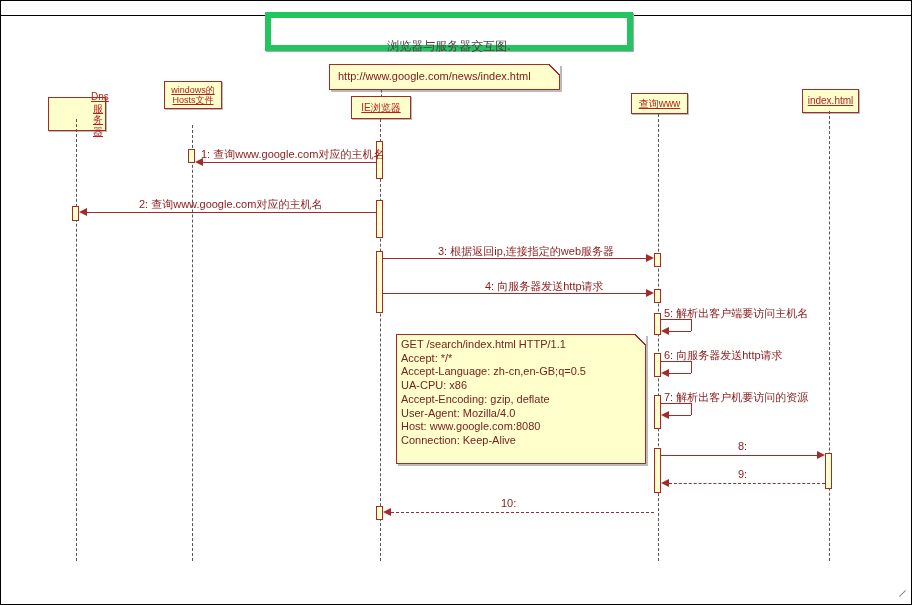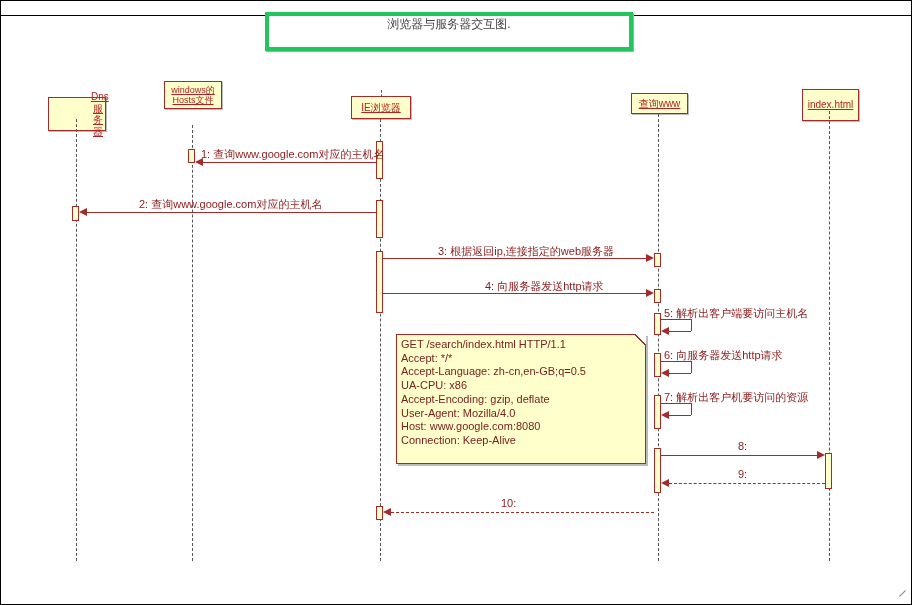--- a/index.html
+++ b/index.html
@@ -1,22 +1,22 @@
 <!DOCTYPE html>
 <html><head>
 <meta charset="utf-8">
 <style>
   * { margin:0; padding:0; box-sizing:border-box; }
   body { background:#fff; font-family:"Liberation Sans", sans-serif; }
   .canvas { position:relative; width:912px; height:605px; background:#ffffff;
             border:1px solid #000; overflow:hidden; }
   .hline  { position:absolute; height:0; border-top:1px solid #000; }
   .title-box { position:absolute; left:264px; top:11px; width:368px; height:39px;
-               background:#fff; border:4px solid #22c55e; box-shadow:1px 1px 0 #aaa;
-               text-align:center; padding-top:0; font-size:12px; color:#444; }
+               background:#fff; border:6px solid #22c55e; box-shadow:1px 1px 0 #aaa;
+               text-align:center; padding-top:20px; font-size:12px; color:#444; }
   .head { position:absolute; background:#FFFFCC; border:1px solid #A52A2A;
           box-shadow:1px 1px 0 #bbb; color:#B22222; text-align:center;
           display:flex; flex-direction:column; justify-content:center; font-size:10px; }
   .head span { text-decoration:underline; line-height:1.15; }
   .life  { position:absolute; width:0; border-left:1px dashed #555; }
   .vdash { position:absolute; width:0; border-left:1px dashed #555; }
   .act   { position:absolute; width:7px; background:#FFFFCC; border:1px solid #A52A2A; }
   .mline { position:absolute; height:0; border-top:1px solid #A52A2A; }
   .mline.dash { border-top-style:dashed; }
   .vline { position:absolute; width:0; border-left:1px solid #A52A2A; }
@@ -40,36 +40,40 @@
 </head>
 <body>
 
 <div class="canvas">
 
   <div class="hline" style="left:0; top:14px; width:910px;"></div>
   <div class="title-box">
     <span>浏览器与服务器交互图.</span>
   </div>
 
+  <div class="note url-note">
+    <div class="fold"></div>
+    <span>http://www.google.com/news/index.html</span>
+  </div>
   <div class="vdash" style="left:380px; top:89px; height:7px;"></div>
 
   <div class="head" style="left:47px;  top:96px; width:58px; height:34px;padding-left:42px;">
     <span>Dns服务器</span>
   </div>
   <div class="head" style="left:163px; top:80px; width:58px; height:28px; font-size:9px;">
     <span>windows的</span>
     <span>Hosts文件</span>
   </div>
   <div class="head" style="left:350px; top:95px; width:60px; height:23px;">
     <span>IE浏览器</span>
   </div>
   <div class="head" style="left:630px; top:92px; width:57px; height:21px;">
     <span>查询www</span>
   </div>
-  <div class="head" style="left:801px; top:88px; width:57px; height:32px;">
+  <div class="head" style="left:801px; top:88px; width:57px; height:24px;">
     <span>index.html</span>
   </div>
 
   <div class="life" style="left:75px;  top:118px; height:442px;"></div>
   <div class="life" style="left:191px; top:124px; height:436px;"></div>
   <div class="life" style="left:379px; top:118px; height:442px;"></div>
   <div class="life" style="left:657px; top:113px; height:447px;"></div>
   <div class="life" style="left:828px; top:110px; height:450px;"></div>
 
   <div class="act" style="left:375px; top:140px; height:38px;"></div>

